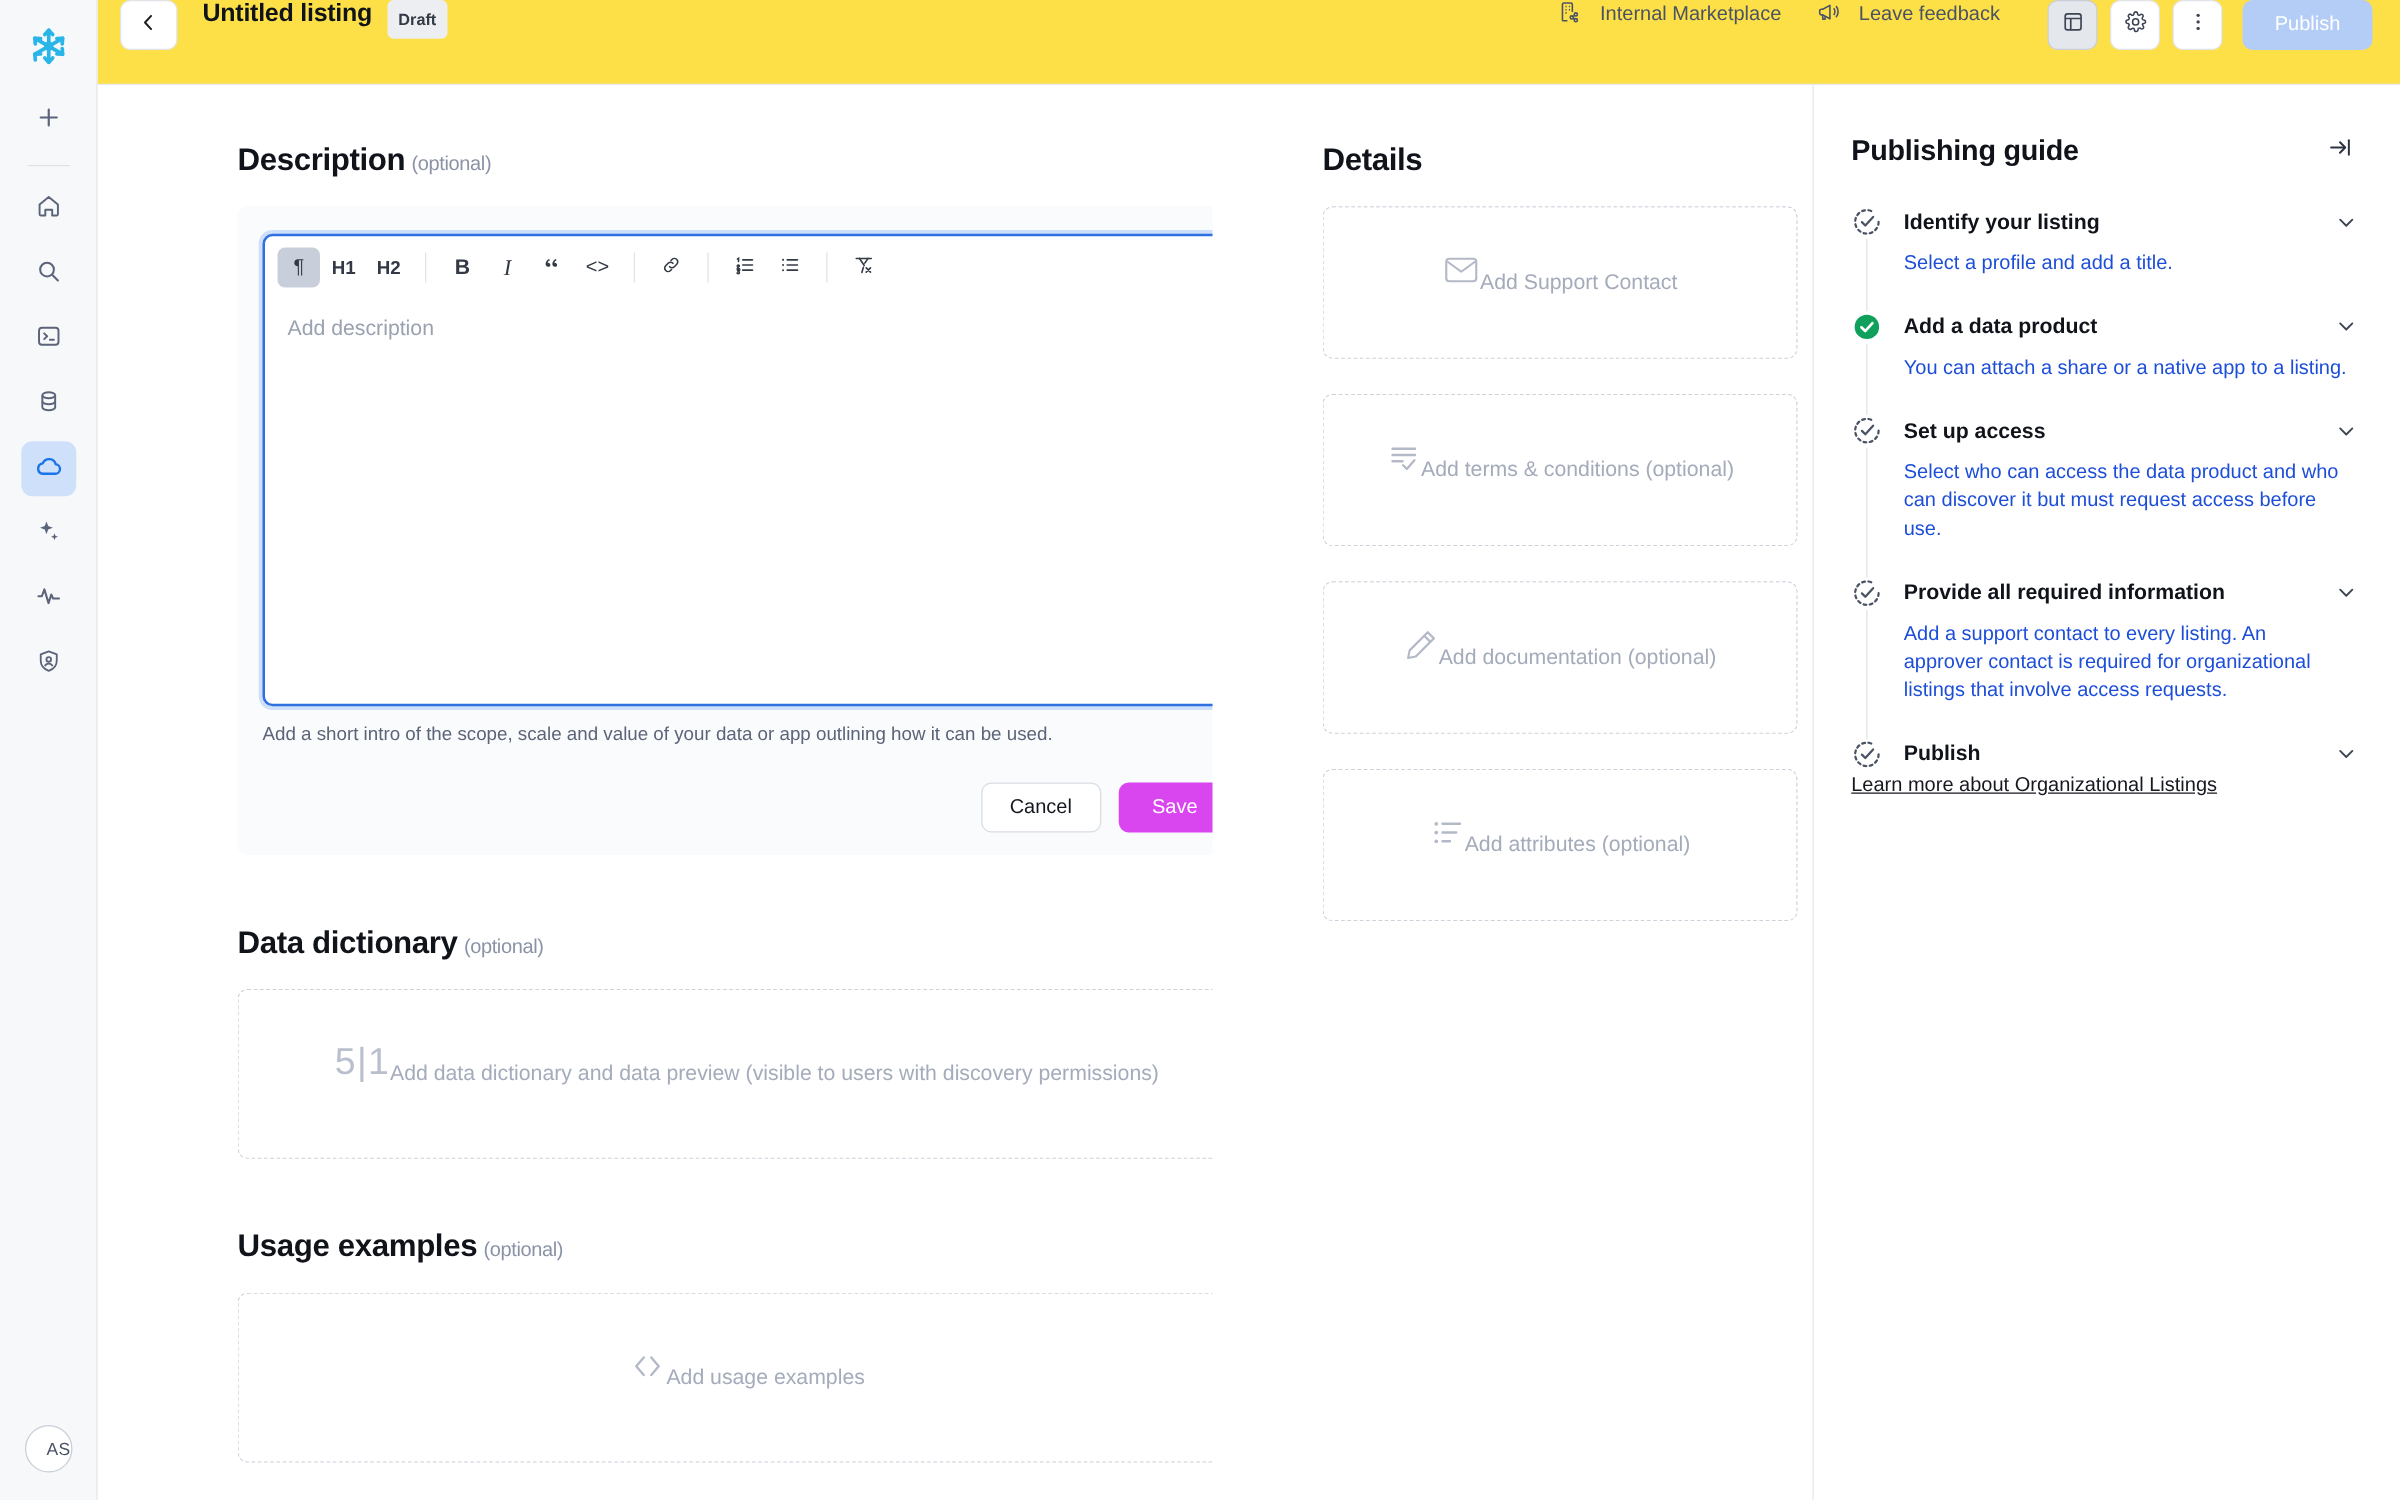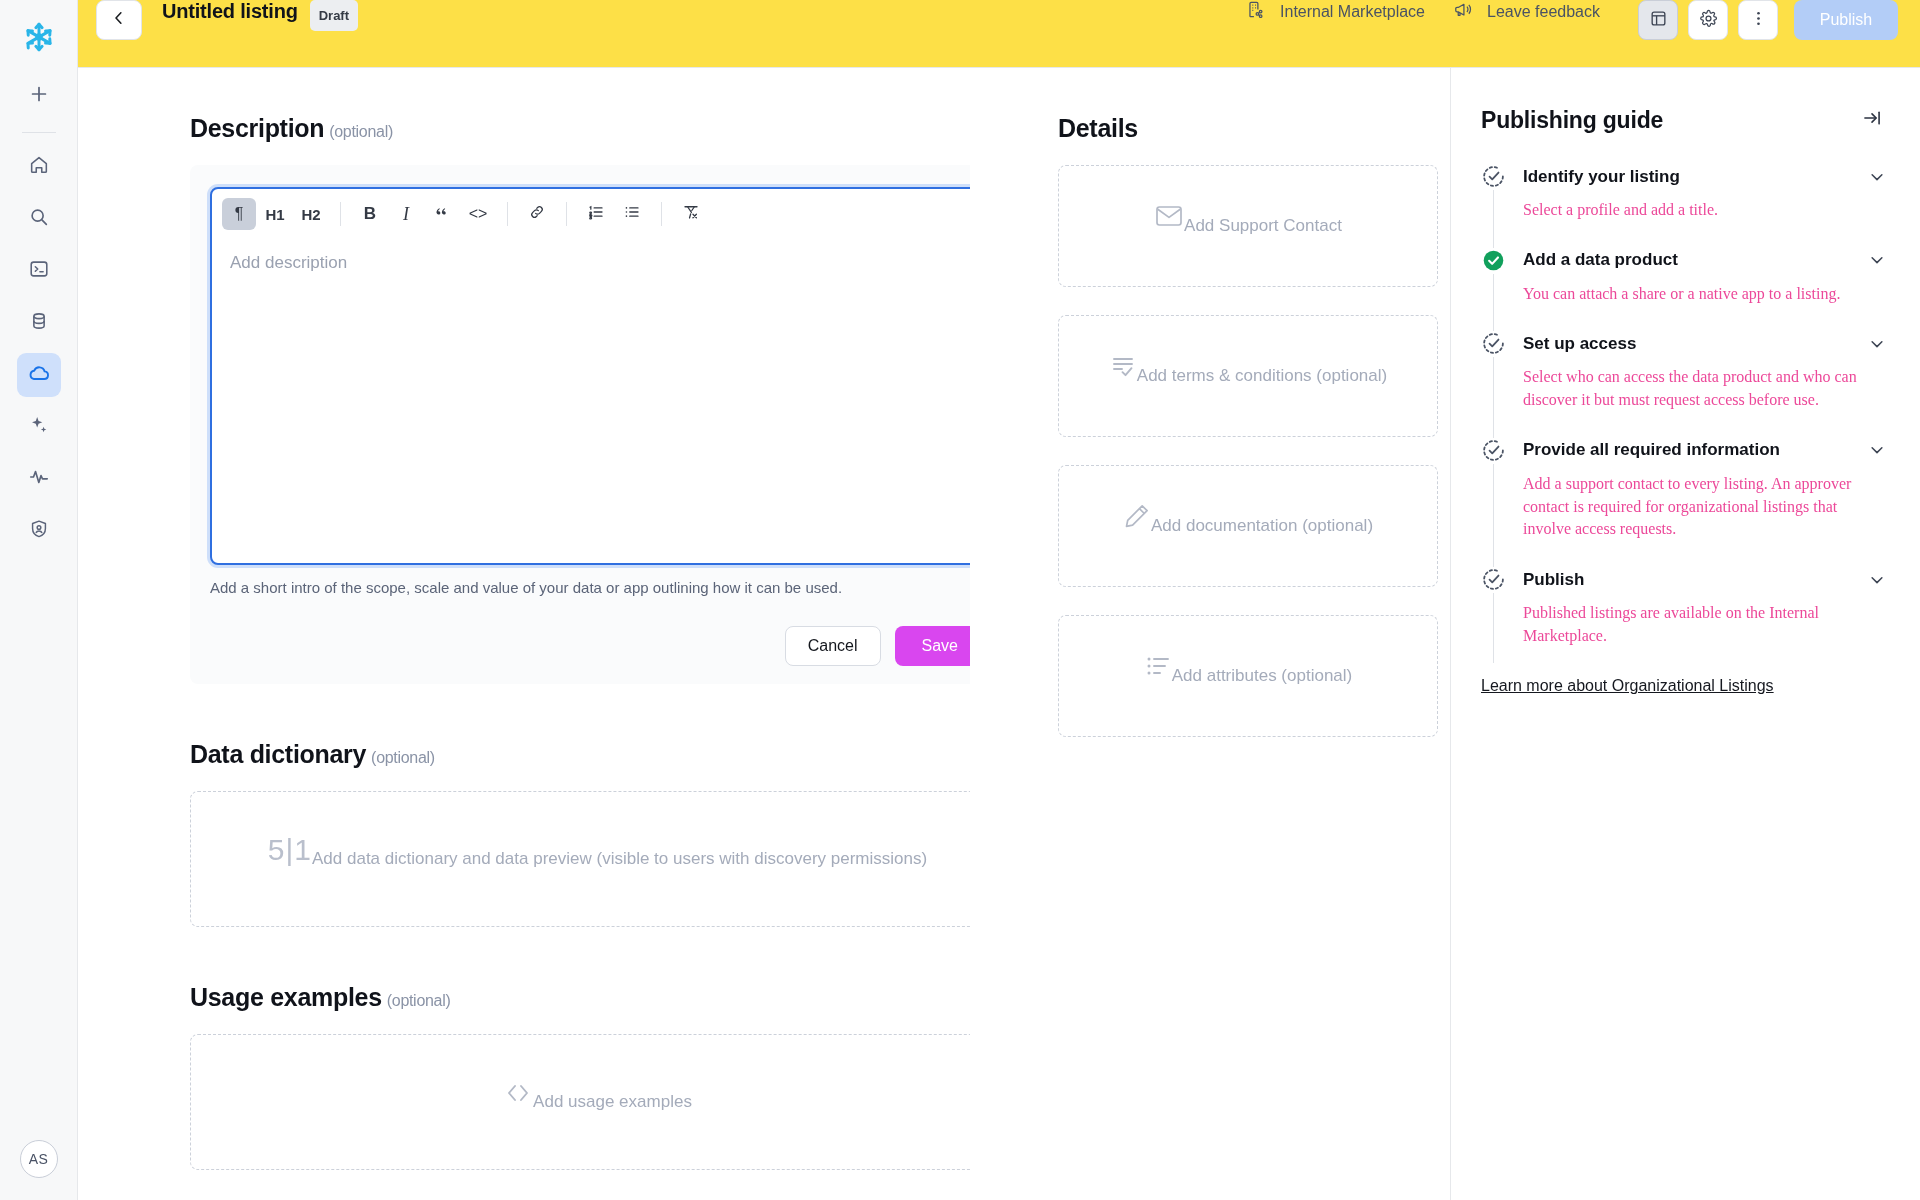--- a/index.html
+++ b/index.html
@@ -26,21 +26,21 @@
     width: 44px; height: 44px; border-radius: 9px;
     display: flex; align-items: center; justify-content: center;
     margin-bottom: 8px; color: #5b647a; cursor: pointer;
   }
   .rail-btn.active { background: #cfe0fb; color: #1a73e8; }
   .rail-sep { width: 34px; height: 1px; background: #dfe2e7; margin: 6px 0 12px 0; }
   .rail-avatar {
     position: absolute; bottom: 22px; left: 50%; transform: translateX(-50%);
     width: 38px; height: 38px; border-radius: 50%;
     border: 1px solid #c9ced8; background: #ffffff;
-    display: flex; align-items: center; justify-content: center;
+    display: flex; align-items: center; justify-content: flex-end;
     font-size: 14px; color: #495265; letter-spacing: .3px;
     cursor: pointer;
   }
 
   
   .main-wrap { flex: 1; display: flex; flex-direction: column; height: 1200px; min-width: 0; }
 
   
   .topbar {
     height: 68px; flex: 0 0 68px;
@@ -168,22 +168,22 @@
   .pg-step { position: relative; padding-left: 42px; }
   .pg-step-rail {
     position: absolute; left: 12px; top: 26px; bottom: 0; width: 1px; background: #dfe2e7;
   }
   .pg-step:last-of-type .pg-step-rail { bottom: 10px; }
   .pg-step-icon { position: absolute; left: 0; top: 0; width: 25px; height: 25px; display: flex; }
   .pg-step-top { display: flex; align-items: center; justify-content: space-between; min-height: 25px; }
   .pg-step-title { font-size: 17px; font-weight: 700; color: #10131a; }
   .pg-chev { color: #3d4554; cursor: pointer; display: flex; }
   .pg-step-desc {
-    margin-top: 10px; font-size: 16px; line-height: 1.42; color: #ec4899;
-    padding-bottom: 26px; max-width: 355px; font-family: Liberation Serif, serif;
+    margin-top: 10px; font-size: 16px; line-height: 1.42; color: #1d4ed8;
+    padding-bottom: 26px; max-width: 355px;
   }
   .pg-learn {
     display: inline-block; margin-top: 4px; font-size: 16px;
     color: #15181f; text-decoration: underline; cursor: pointer;
   }
 </style>
 </head>
 <body>
 
 <div class="app">
@@ -599,21 +599,20 @@
                 </svg>
             </div>
             <div class="pg-step-top">
               <div class="pg-step-title">Publish</div>
               <div class="pg-chev">
                 <svg width="18" height="18" viewBox="0 0 24 24" fill="none" stroke="currentColor" stroke-width="2" stroke-linecap="round" stroke-linejoin="round">
                     <path d="M5.5 9l6.5 6.5L18.5 9"></path>
                   </svg>
               </div>
             </div>
-            <div class="pg-step-desc">Published listings are available on the Internal Marketplace.</div>
           </div>
 
         </div>
 
         <a class="pg-learn">Learn more about Organizational Listings</a>
       </div>
 
     </div>
   </div>
 </div>

